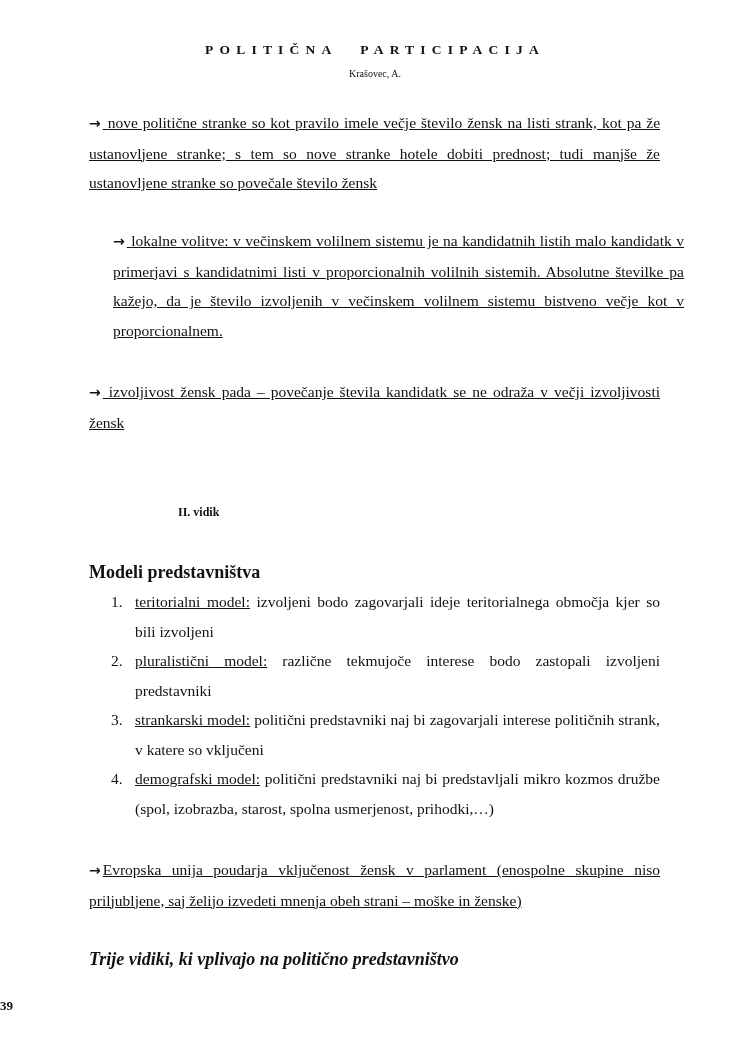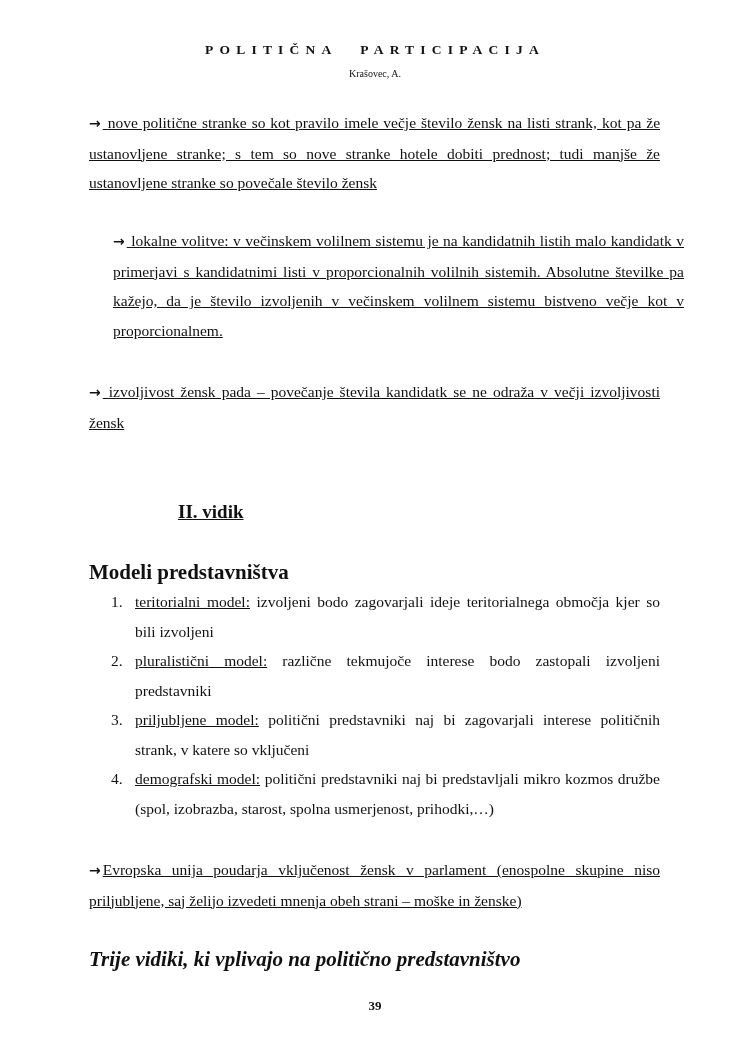--- a/index.html
+++ b/index.html
@@ -58,29 +58,28 @@
     display: inline-block;
     font-family: "DejaVu Sans", sans-serif;
     font-size: 14px;
     font-weight: bold;
     margin-right: 2px;
   }
   .section-title {
     position: absolute;
     left: 178px;
     top: 500px;
-    font-size: 19px;
+    font-size: 12px;
     font-weight: bold;
-    text-decoration: underline;
     line-height: 24px;
   }
   .subheading {
     position: absolute;
     left: 89px;
-    font-size: 21px;
+    font-size: 18px;
     font-weight: bold;
     line-height: 24px;
   }
   .model-list {
     position: absolute;
     left: 89px;
     top: 587px;
     width: 571px;
     margin: 0;
     padding: 0;
@@ -100,21 +99,20 @@
     top: 0;
   }
   .model-term {
     text-decoration: underline;
   }
   .page-number {
     position: absolute;
     top: 998px;
     left: 0;
     width: 750px;
-    text-align: center;
     font-size: 13px;
     font-weight: bold;
   }
 </style>
 </head>
 <body>
 
 <div class="page">
 
   <div class="header-title">POLITIČNA PARTICIPACIJA</div>
@@ -137,21 +135,21 @@
   <div class="subheading" style="top:560px;">Modeli predstavništva</div>
 
   <ol class="model-list">
     <li class="model-item">
       <span class="model-num">1.</span><span class="model-term">teritorialni model:</span><span> izvoljeni bodo zagovarjali ideje teritorialnega območja kjer so bili izvoljeni</span>
     </li>
     <li class="model-item">
       <span class="model-num">2.</span><span class="model-term">pluralistični model:</span><span> različne tekmujoče interese bodo zastopali izvoljeni predstavniki</span>
     </li>
     <li class="model-item">
-      <span class="model-num">3.</span><span class="model-term">priljubljene model:</span><span> politični predstavniki naj bi zagovarjali interese političnih strank, v katere so vključeni</span>
+      <span class="model-num">3.</span><span class="model-term">strankarski model:</span><span> politični predstavniki naj bi zagovarjali interese političnih strank, v katere so vključeni</span>
     </li>
     <li class="model-item">
       <span class="model-num">4.</span><span class="model-term">demografski model:</span><span> politični predstavniki naj bi predstavljali mikro kozmos družbe (spol, izobrazba, starost, spolna usmerjenost, prihodki,…)</span>
     </li>
   </ol>
 
   <div class="body-text" style="top:855px;">
     <p class="para"><span class="arrow">→</span><span>Evropska unija poudarja vključenost žensk v parlament (enospolne skupine niso priljubljene, saj želijo izvedeti mnenja obeh strani – moške in ženske)</span></p>
   </div>
 

